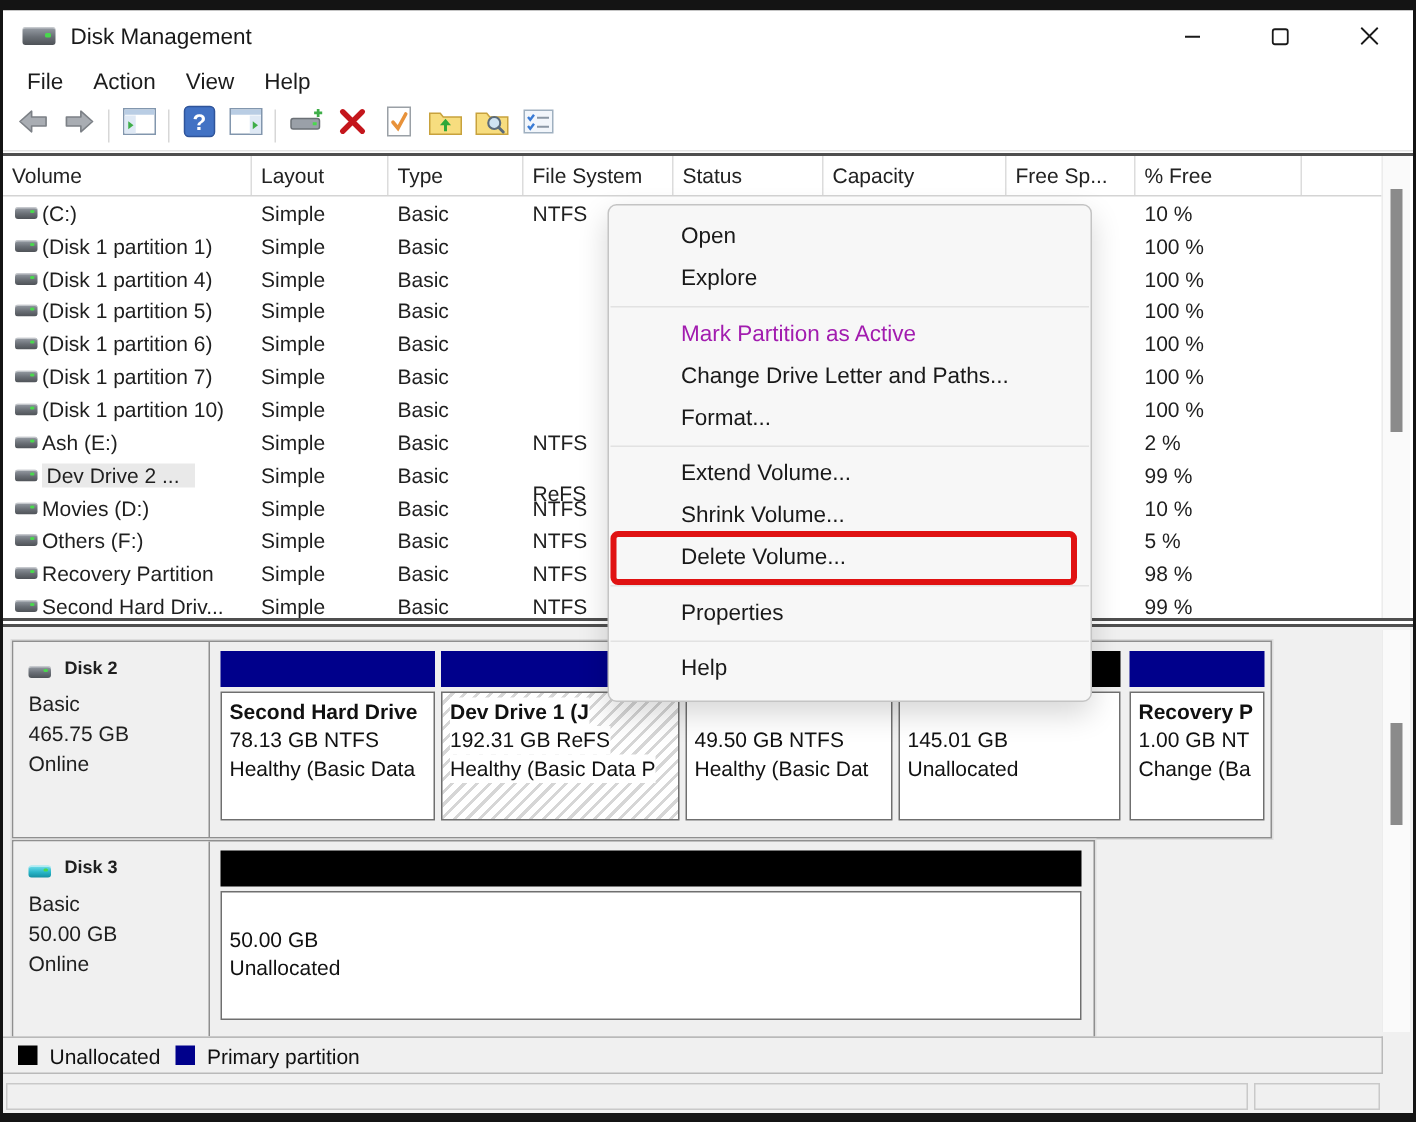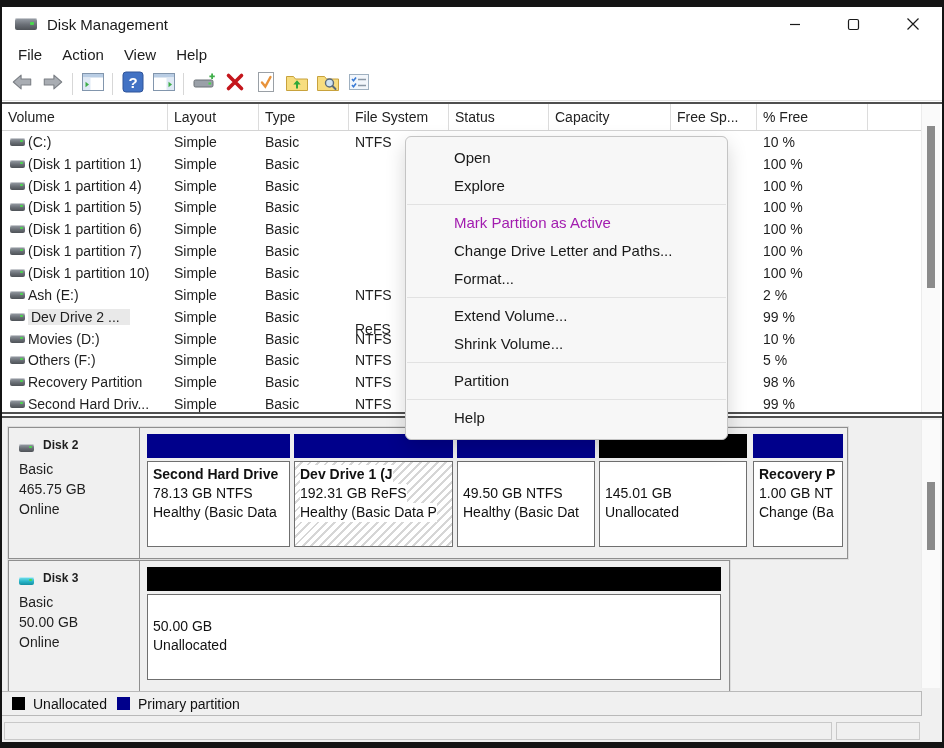--- a/index.html
+++ b/index.html
@@ -482,20 +482,21 @@
     <div class="ctx" id="ctxmenu">
         <div class="item">Open</div>
         <div class="item">Explore</div>
         <div class="sep"></div>
         <div class="item disabled">Mark Partition as Active</div>
         <div class="item">Change Drive Letter and Paths...</div>
         <div class="item">Format...</div>
         <div class="sep"></div>
         <div class="item">Extend Volume...</div>
         <div class="item">Shrink Volume...</div>
+        <div class="item">Delete Volume...<div class="redbox" style="border-color: rgb(224, 18, 18);"></div></div>
         <div class="sep"></div>
-        <div class="item">Partition</div>
+        <div class="item">Properties</div>
         <div class="sep"></div>
         <div class="item">Help</div>
       </div>
 
   </div>
 </div>
 
 </body></html>

